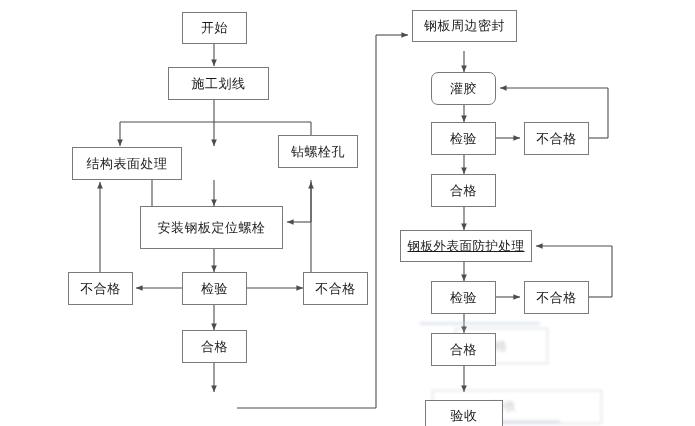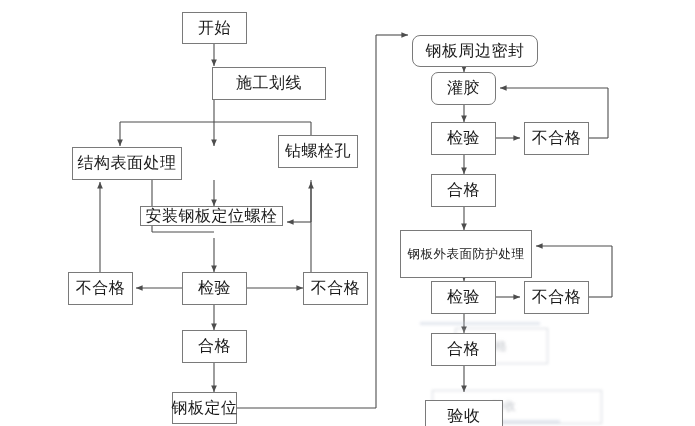--- a/index.html
+++ b/index.html
@@ -25,21 +25,21 @@
     height: 426px;
   }
   .node {
     position: absolute;
     box-sizing: border-box;
     border: 1px solid #7a7a7a;
     background: #ffffff;
     display: flex;
     align-items: center;
     justify-content: center;
-    font-size: 16px;
+    font-size: 13px;
     color: #1a1a1a;
     letter-spacing: 0.5px;
     white-space: nowrap;
     z-index: 3;
   }
   .node.small { font-size: 12.5px; }
   .watermark {
     position: absolute;
     z-index: 2;
     pointer-events: none;
@@ -142,50 +142,49 @@
       <line x1="612" y1="246" x2="536" y2="246" marker-end="url(#arrow)"></line>
 
       <line x1="464" y1="314" x2="464" y2="333" marker-end="url(#arrow)"></line>
 
       <line x1="464" y1="366" x2="464" y2="392" marker-end="url(#arrow)"></line>
     </g>
   </svg>
 
   <div class="node" style="left:182px; top:12px; width:65px; height:32px;">开始</div>
 
-  <div class="node" style="left:168px; top:67px; width:114px; height:33px;margin-left:44px;">施工划线</div>
+  <div class="node" style="left:168px; top:67px; width:101px; height:33px;">施工划线</div>
 
   <div class="node" style="left:72px; top:147px; width:110px; height:33px;text-align:right;">结构表面处理</div>
 
 
   <div class="node" style="left:278px; top:135px; width:80px; height:33px;">钻螺栓孔</div>
 
-  <div class="node" style="left:140px; top:206px; width:143px; height:20px;">安装钢板定位螺栓</div>
+  <div class="node" style="left:140px; top:206px; width:143px; height:43px;">安装钢板定位螺栓</div>
 
   <div class="node" style="left:68px; top:272px; width:65px; height:33px;">不合格</div>
 
   <div class="node" style="left:182px; top:272px; width:65px; height:33px;">检验</div>
 
   <div class="node" style="left:303px; top:272px; width:65px; height:33px;">不合格</div>
 
   <div class="node" style="left:182px; top:330px; width:65px; height:33px;">合格</div>
 
-  <div class="node" style="left:172px; top:392px; width:65px; height:32px;">钢板定位</div>
 
-  <div class="node" style="left:412px; top:35px; width:126px; height:32px;border-radius:8px;">钢板周边密封</div>
+  <div class="node" style="left:412px; top:10px; width:105px; height:32px;">钢板周边密封</div>
 
   <div class="node" style="left:431px; top:72px; width:65px; height:33px;border-radius:7px;">灌胶</div>
 
   <div class="node" style="left:431px; top:122px; width:65px; height:33px;">检验</div>
 
   <div class="node" style="left:524px; top:122px; width:65px; height:33px;">不合格</div>
 
   <div class="node" style="left:431px; top:174px; width:65px; height:33px;">合格</div>
 
-  <div class="node small" style="left:400px; top:230px; width:132px; height:48px;">钢板外表面防护处理</div>
+  <div class="node small" style="left:400px; top:230px; width:132px; height:32px;text-decoration:underline;">钢板外表面防护处理</div>
 
   <div class="node" style="left:431px; top:281px; width:65px; height:33px;">检验</div>
 
   <div class="node" style="left:524px; top:281px; width:65px; height:33px;">不合格</div>
 
   <div class="node" style="left:431px; top:333px; width:65px; height:33px;">合格</div>
 
   <div class="node" style="left:425px; top:400px; width:78px; height:32px;">验收</div>
 
 </div>

